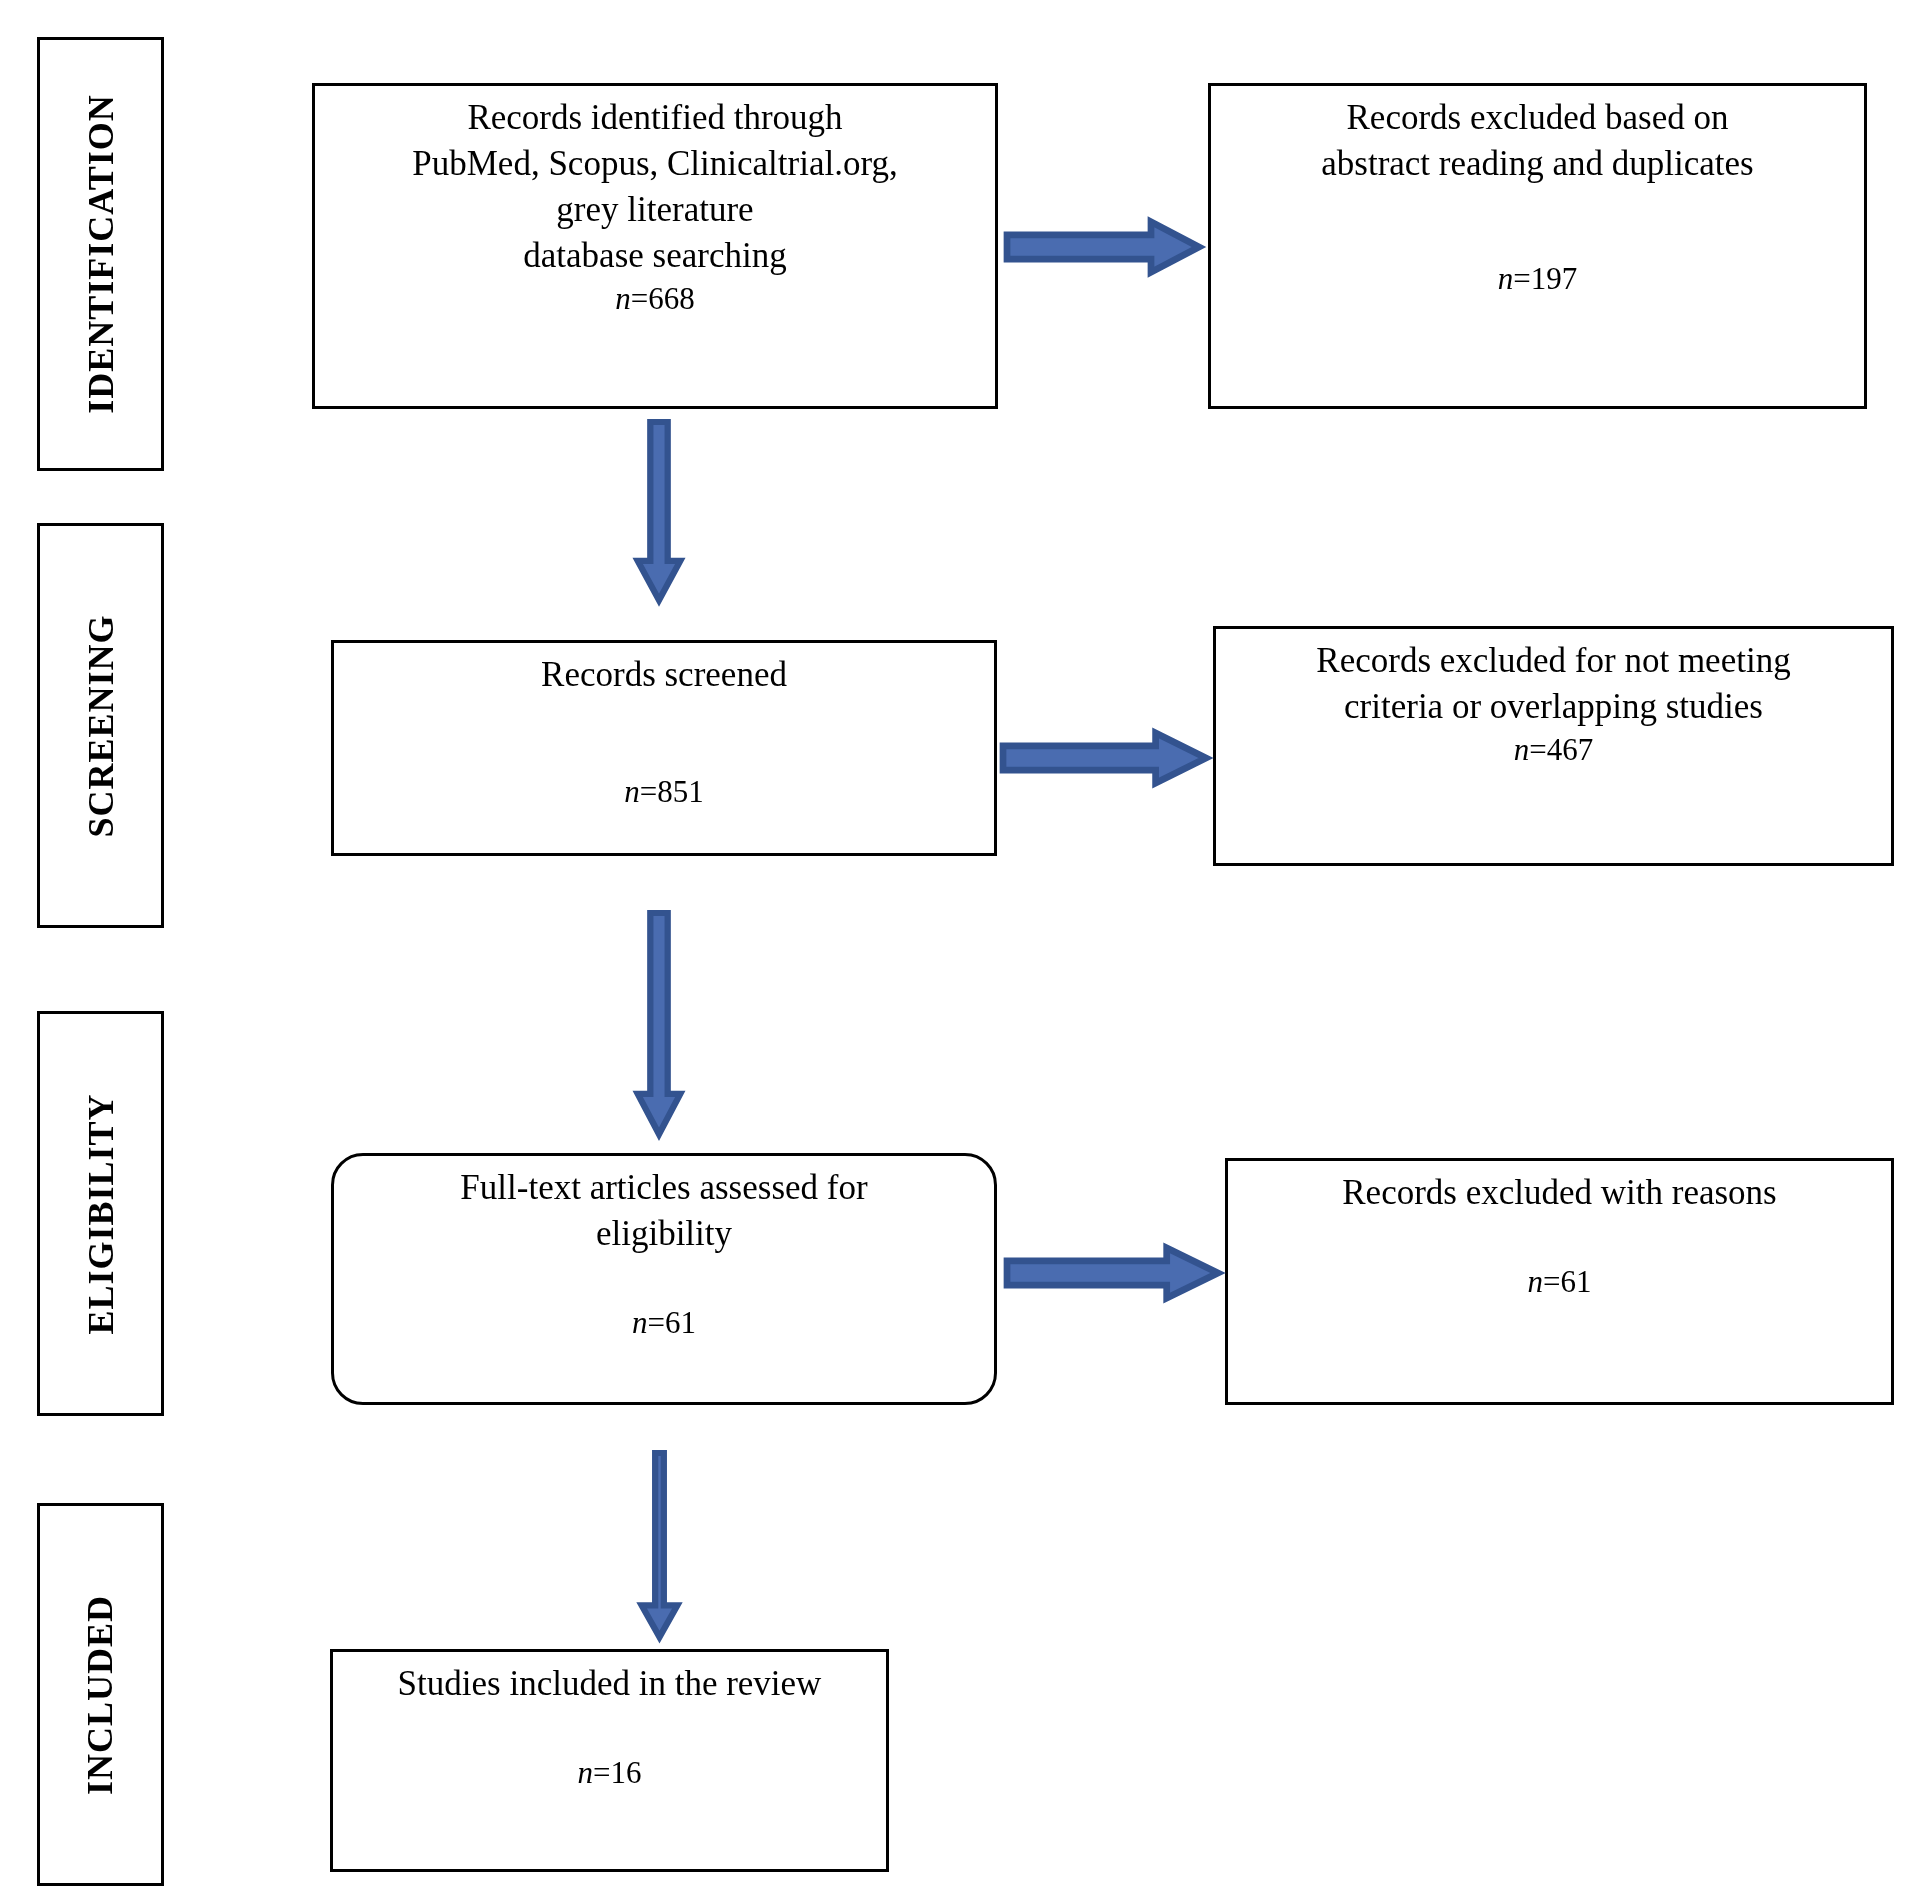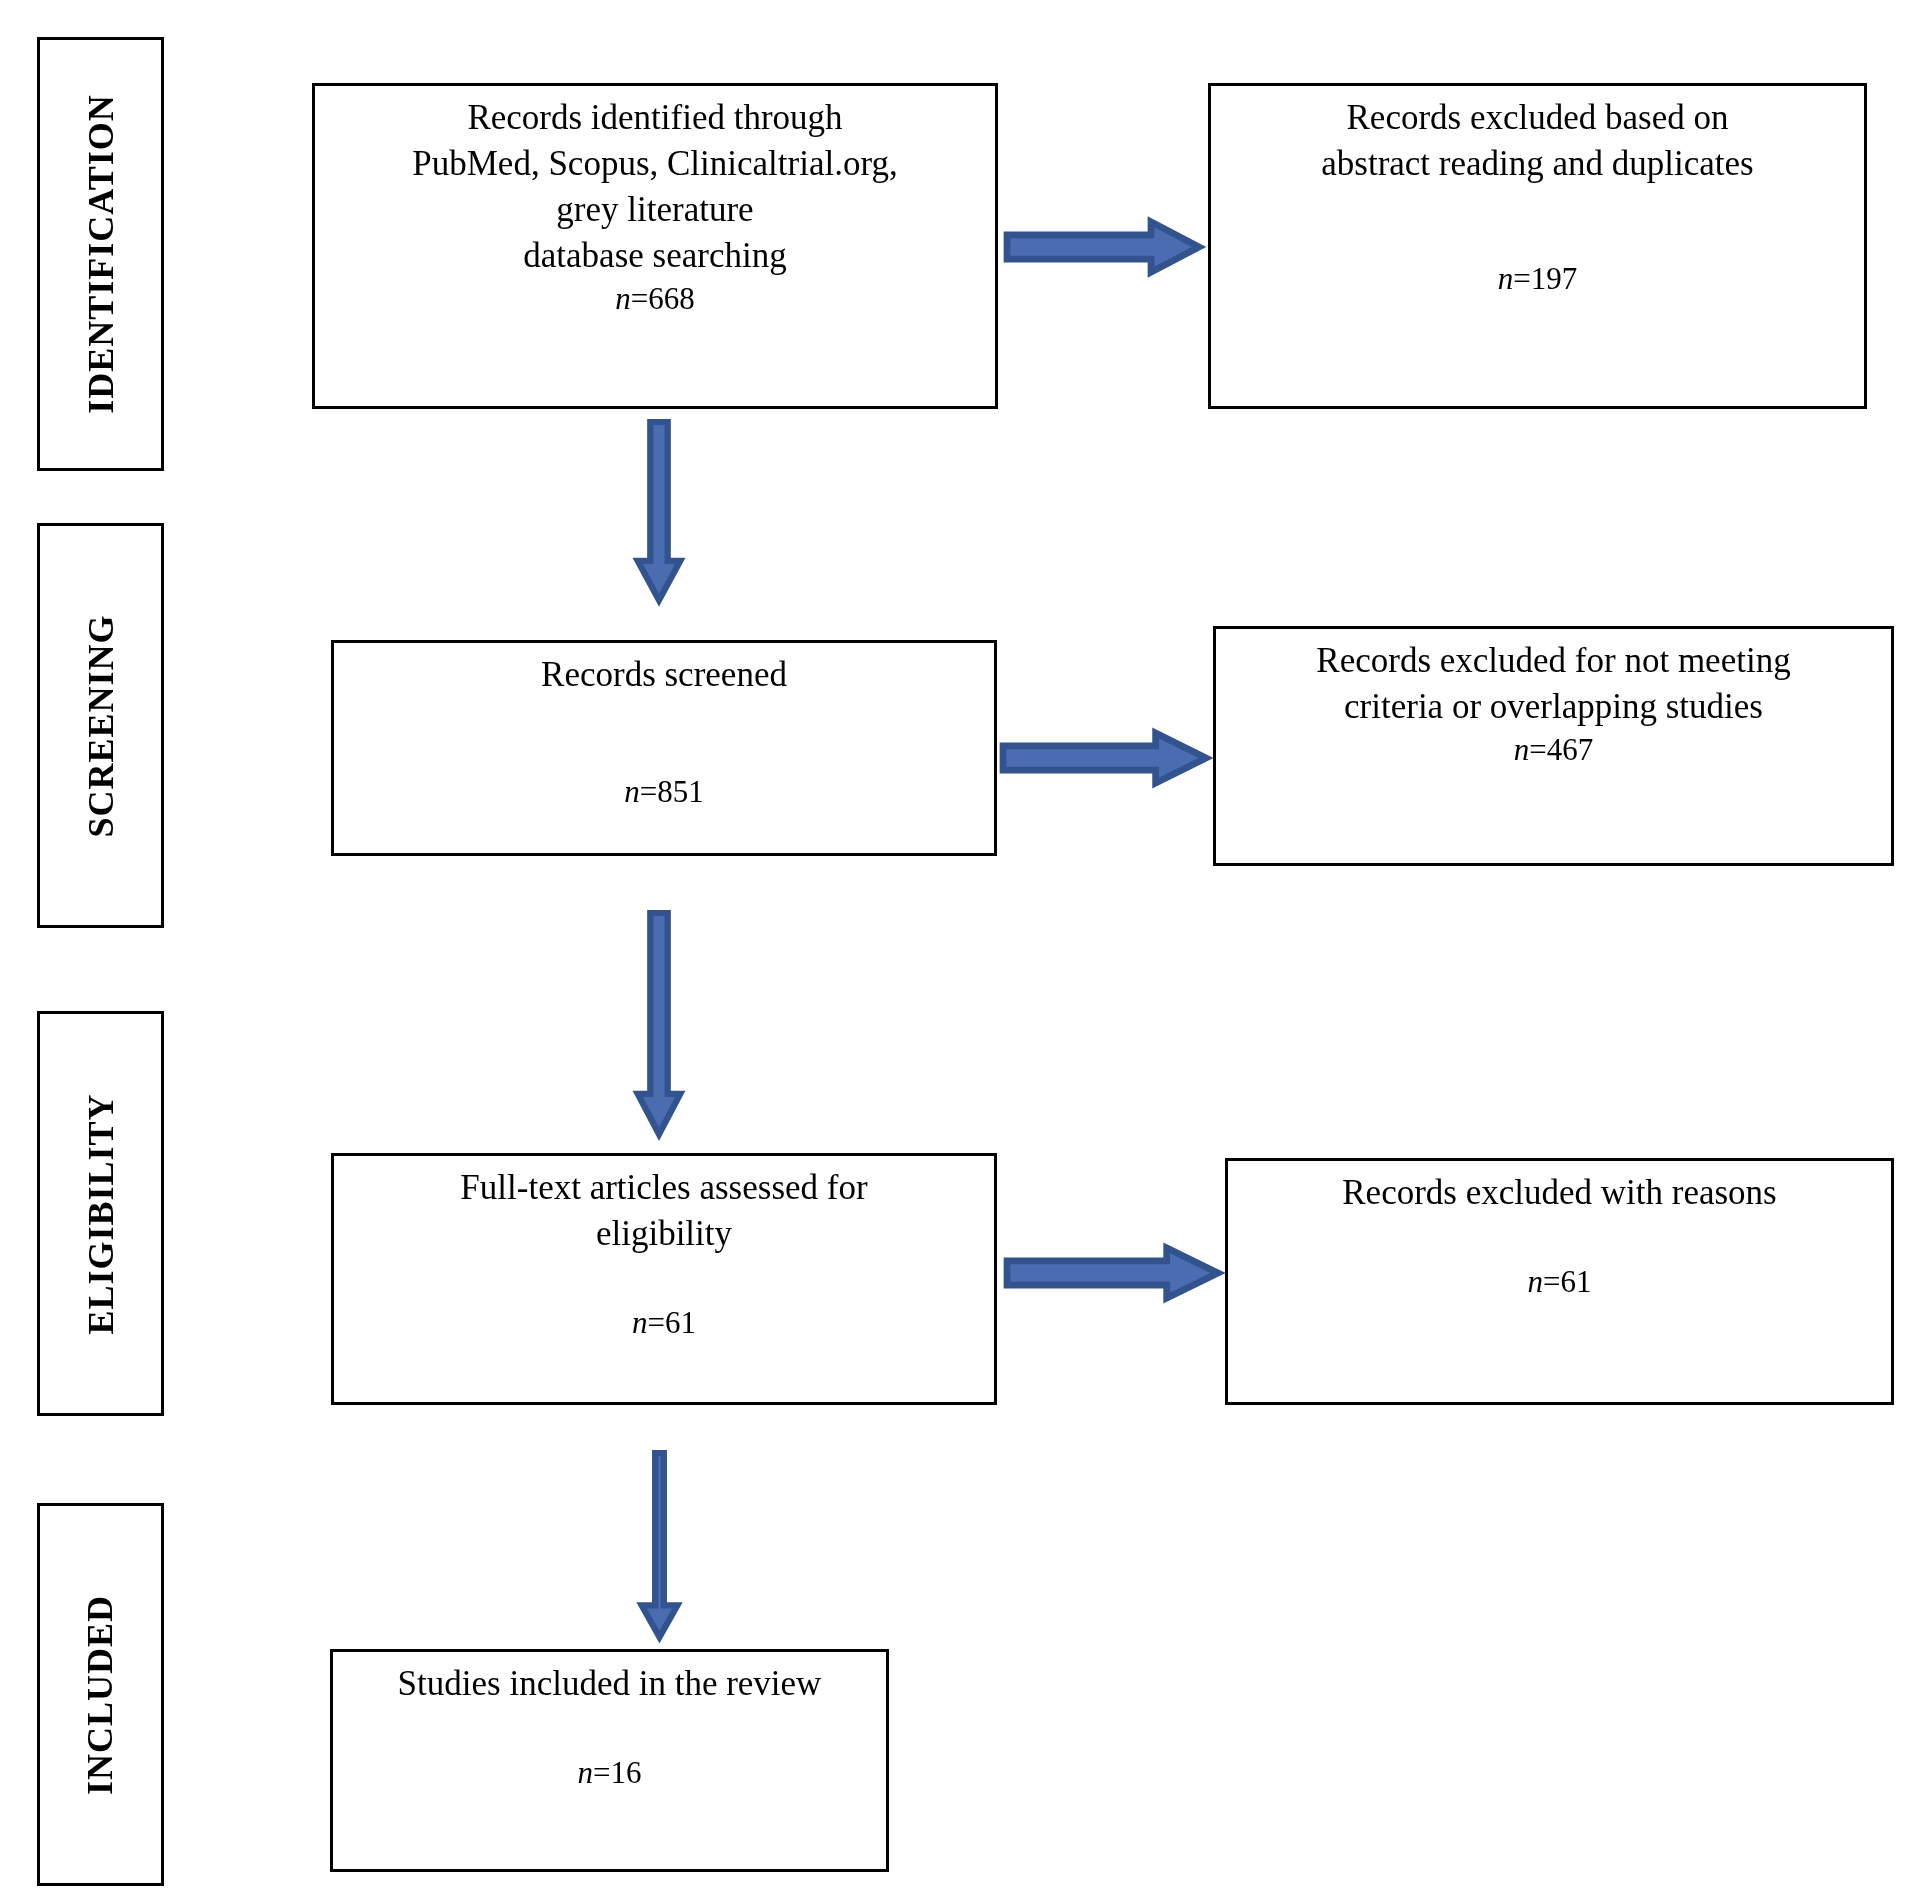--- a/index.html
+++ b/index.html
@@ -147,21 +147,21 @@
       <polygon points="0,35 318,35 318,8 423,60 318,112 318,85 0,85" fill="#4a6cb0" stroke="#33538f" stroke-width="14" stroke-linejoin="miter"></polygon>
     </svg>
   </div>
 
   <div class="arrow" style="left:630px; top:913px; width:58px; height:225px;">
     <svg viewBox="0 0 120 470" preserveAspectRatio="none" aria-hidden="true">
       <polygon points="42,0 78,0 78,378 104,378 60,462 16,378 42,378" fill="#4a6cb0" stroke="#33538f" stroke-width="13" stroke-linejoin="miter"></polygon>
     </svg>
   </div>
 
-  <div class="flow-box" style="left:331px; top:1153px; width:666px; height:252px;">
+  <div class="flow-box" style="left:331px; top:1153px; width:666px; height:252px;border-radius:32px;">
     <div class="flow-text">Full-text articles assessed for
 eligibility</div>
     <div class="gap-md"></div>
     <div class="flow-n">
       <span>n</span><span class="nval">=61</span>
     </div>
   </div>
 
   <div class="flow-box" style="left:1225px; top:1158px; width:669px; height:247px;">
     <div class="flow-text">Records excluded with reasons</div>

